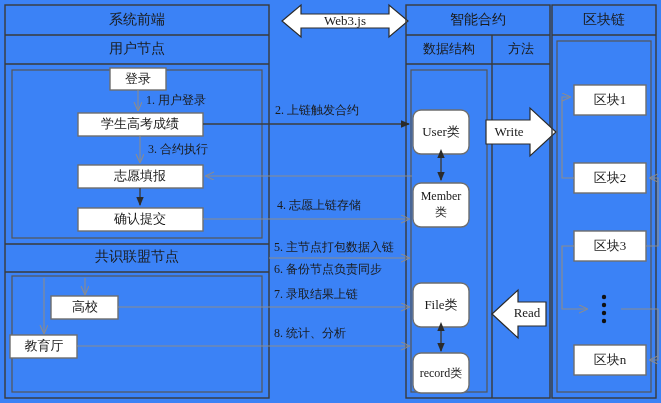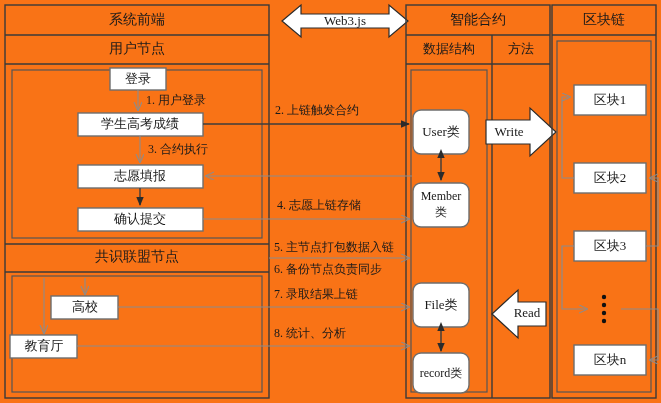--- a/index.html
+++ b/index.html
@@ -8,21 +8,21 @@
     background: #ffffff;
   }
   body {
     font-family: "Liberation Serif", "DejaVu Serif", serif;
   }
   #diagram-root {
     position: relative;
     width: 661px;
     height: 403px;
     overflow: hidden;
-    background: #f97316;
+    background: #3b82f6;
     text-decoration: underline;
   }
   svg#diagram-svg {
     position: absolute;
     left: 0;
     top: 0;
     width: 661px;
     height: 403px;
     display: block;
   }

